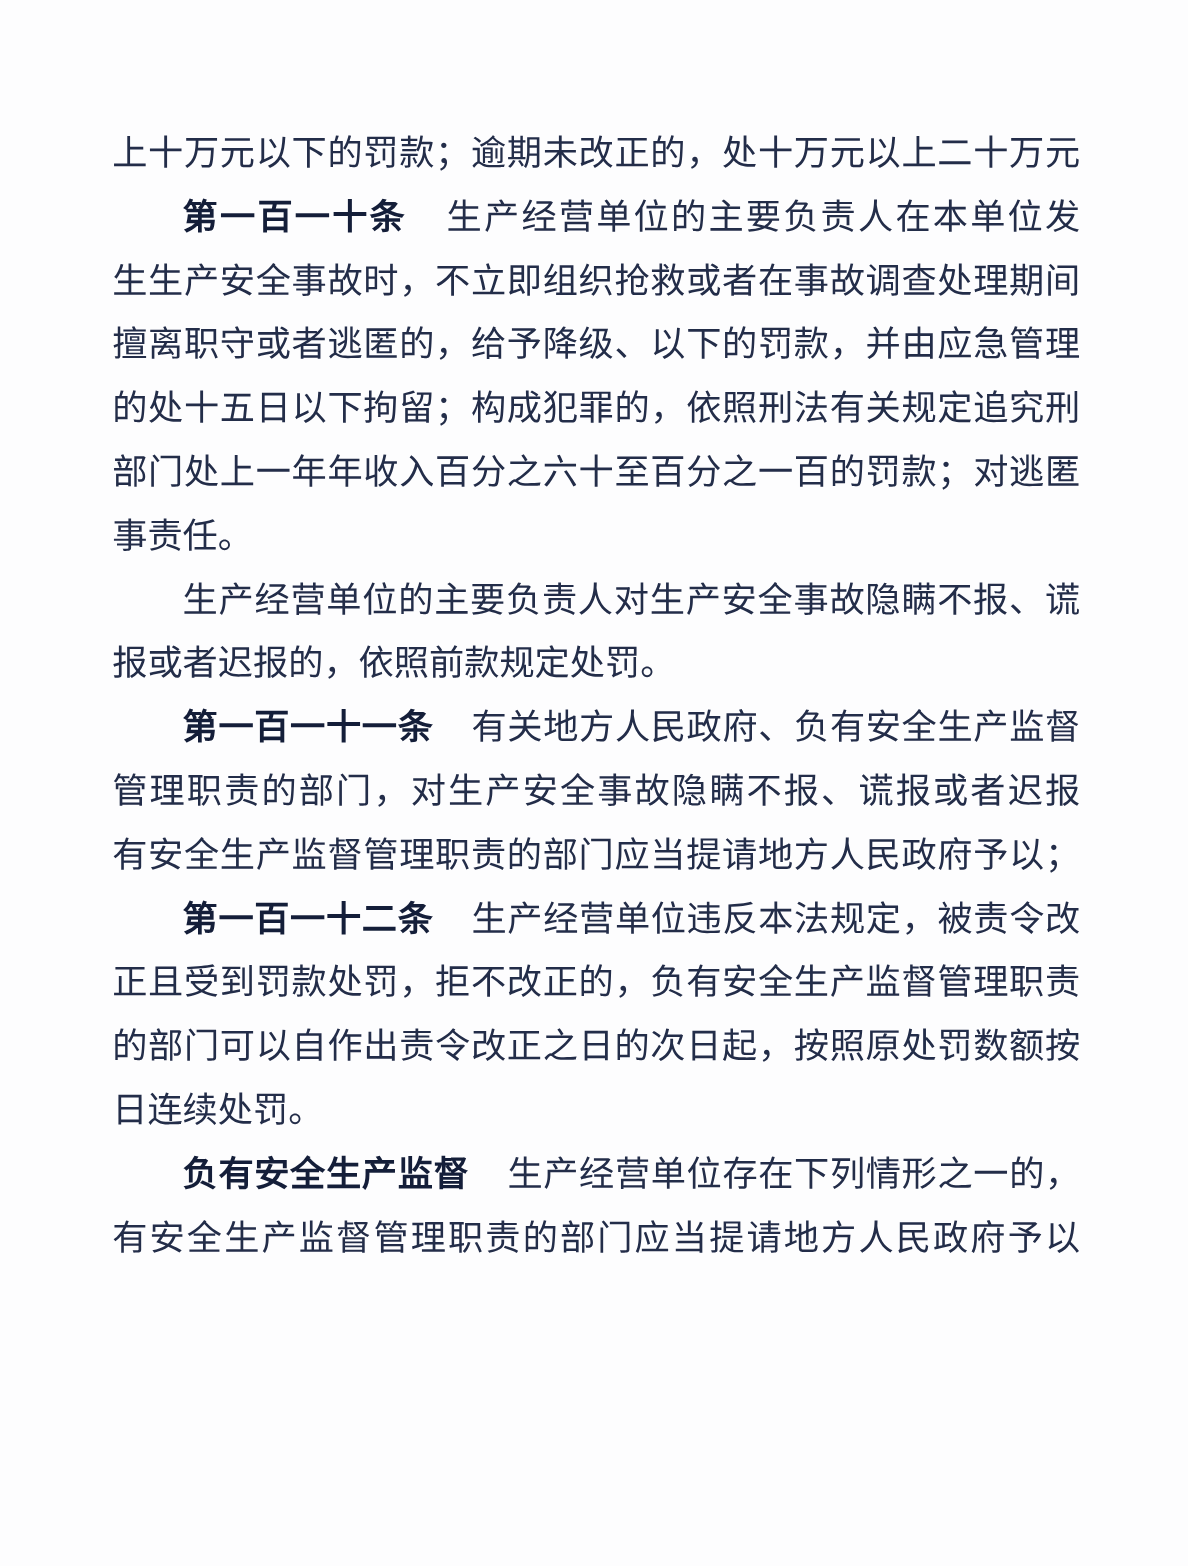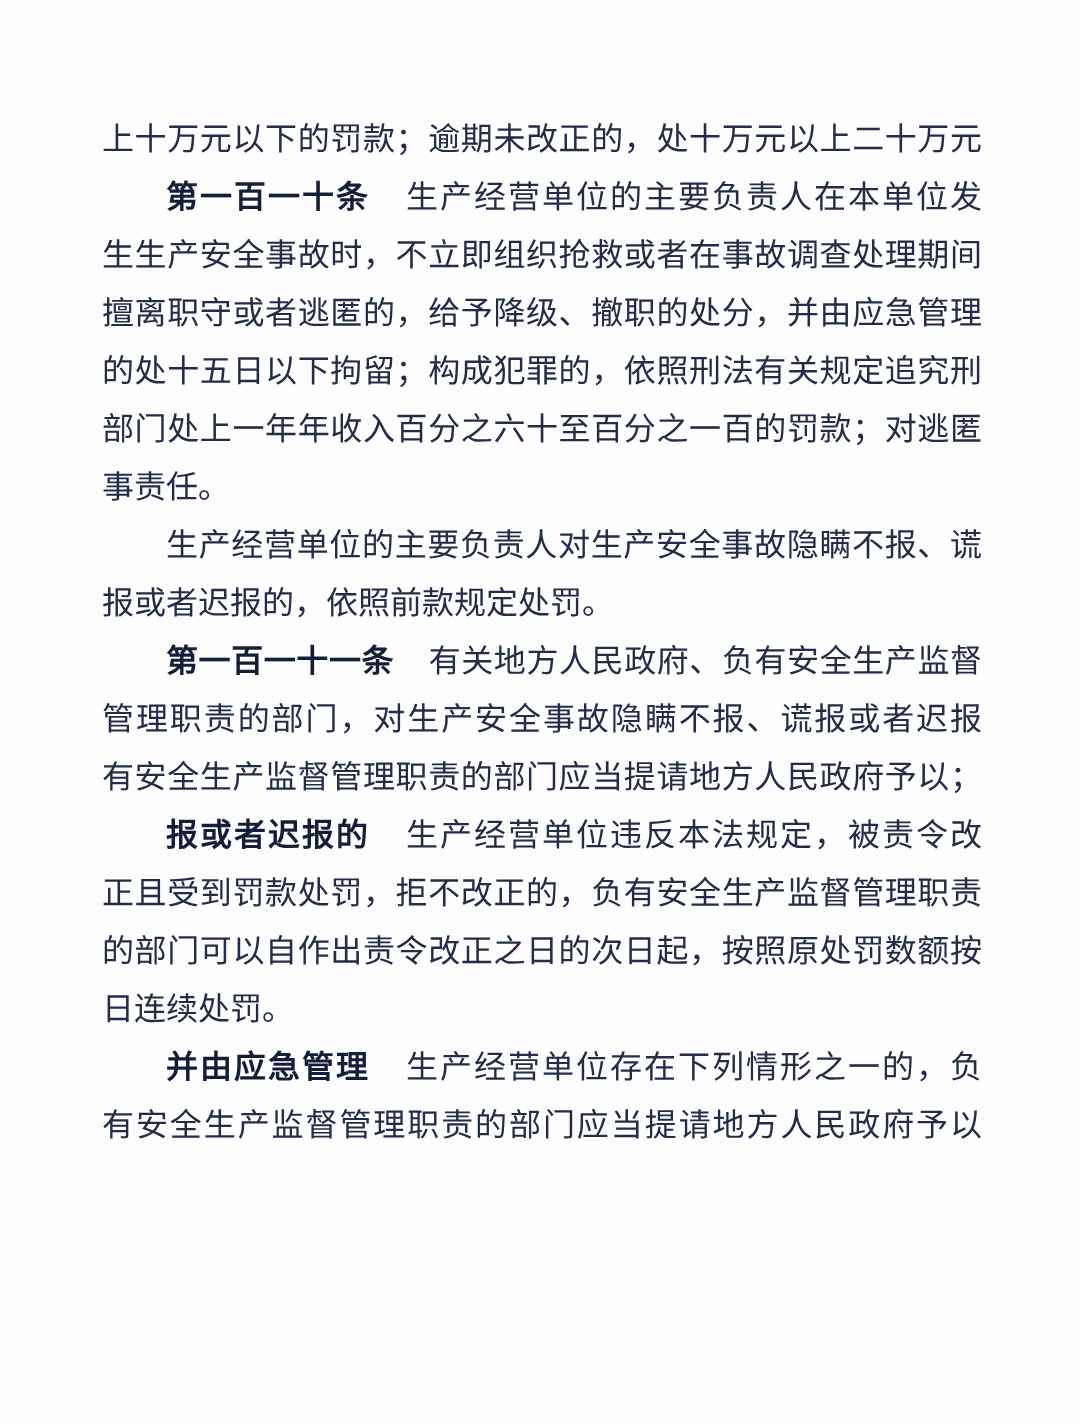--- a/index.html
+++ b/index.html
@@ -50,29 +50,29 @@
   }
 </style>
 </head>
 <body>
 
 <div class="page">
   <div class="textblock" id="textblock">
       <div class="line fill"><span>上十万元以下的罚款；逾期未改正的，处十万元以上二十万元</span></div>
       <div class="line fill indent"><span class="article-num">第一百一十条</span><span class="num-gap"></span><span>生产经营单位的主要负责人在本单位发</span></div>
       <div class="line fill"><span>生生产安全事故时，不立即组织抢救或者在事故调查处理期间</span></div>
-      <div class="line fill"><span>擅离职守或者逃匿的，给予降级、撤职的处分，并由应急管理</span></div>
+      <div class="line fill"><span>擅离职守或者逃匿的，给予降级、以下的罚款，并由应急管理</span></div>
       <div class="line fill"><span>的处十五日以下拘留；构成犯罪的，依照刑法有关规定追究刑</span></div>
       <div class="line fill"><span>部门处上一年年收入百分之六十至百分之一百的罚款；对逃匿</span></div>
       <div class="line"><span>事责任。</span></div>
       <div class="line fill indent"><span>生产经营单位的主要负责人对生产安全事故隐瞒不报、谎</span></div>
       <div class="line"><span>报或者迟报的，依照前款规定处罚。</span></div>
       <div class="line fill indent"><span class="article-num">第一百一十一条</span><span class="num-gap"></span><span>有关地方人民政府、负有安全生产监督</span></div>
       <div class="line fill"><span>管理职责的部门，对生产安全事故隐瞒不报、谎报或者迟报的，</span></div>
       <div class="line fill"><span>有安全生产监督管理职责的部门应当提请地方人民政府予以；构</span></div>
-      <div class="line fill indent"><span class="article-num">报或者迟报的</span><span class="num-gap"></span><span>生产经营单位违反本法规定，被责令改</span></div>
+      <div class="line fill indent"><span class="article-num">第一百一十二条</span><span class="num-gap"></span><span>生产经营单位违反本法规定，被责令改</span></div>
       <div class="line fill"><span>正且受到罚款处罚，拒不改正的，负有安全生产监督管理职责</span></div>
       <div class="line fill"><span>的部门可以自作出责令改正之日的次日起，按照原处罚数额按</span></div>
       <div class="line"><span>日连续处罚。</span></div>
-      <div class="line fill indent"><span class="article-num">并由应急管理</span><span class="num-gap"></span><span>生产经营单位存在下列情形之一的，负</span></div>
+      <div class="line fill indent"><span class="article-num">负有安全生产监督</span><span class="num-gap"></span><span>生产经营单位存在下列情形之一的，负</span></div>
       <div class="line fill"><span>有安全生产监督管理职责的部门应当提请地方人民政府予以</span></div>
     </div>
 </div>
 
 </body></html>

